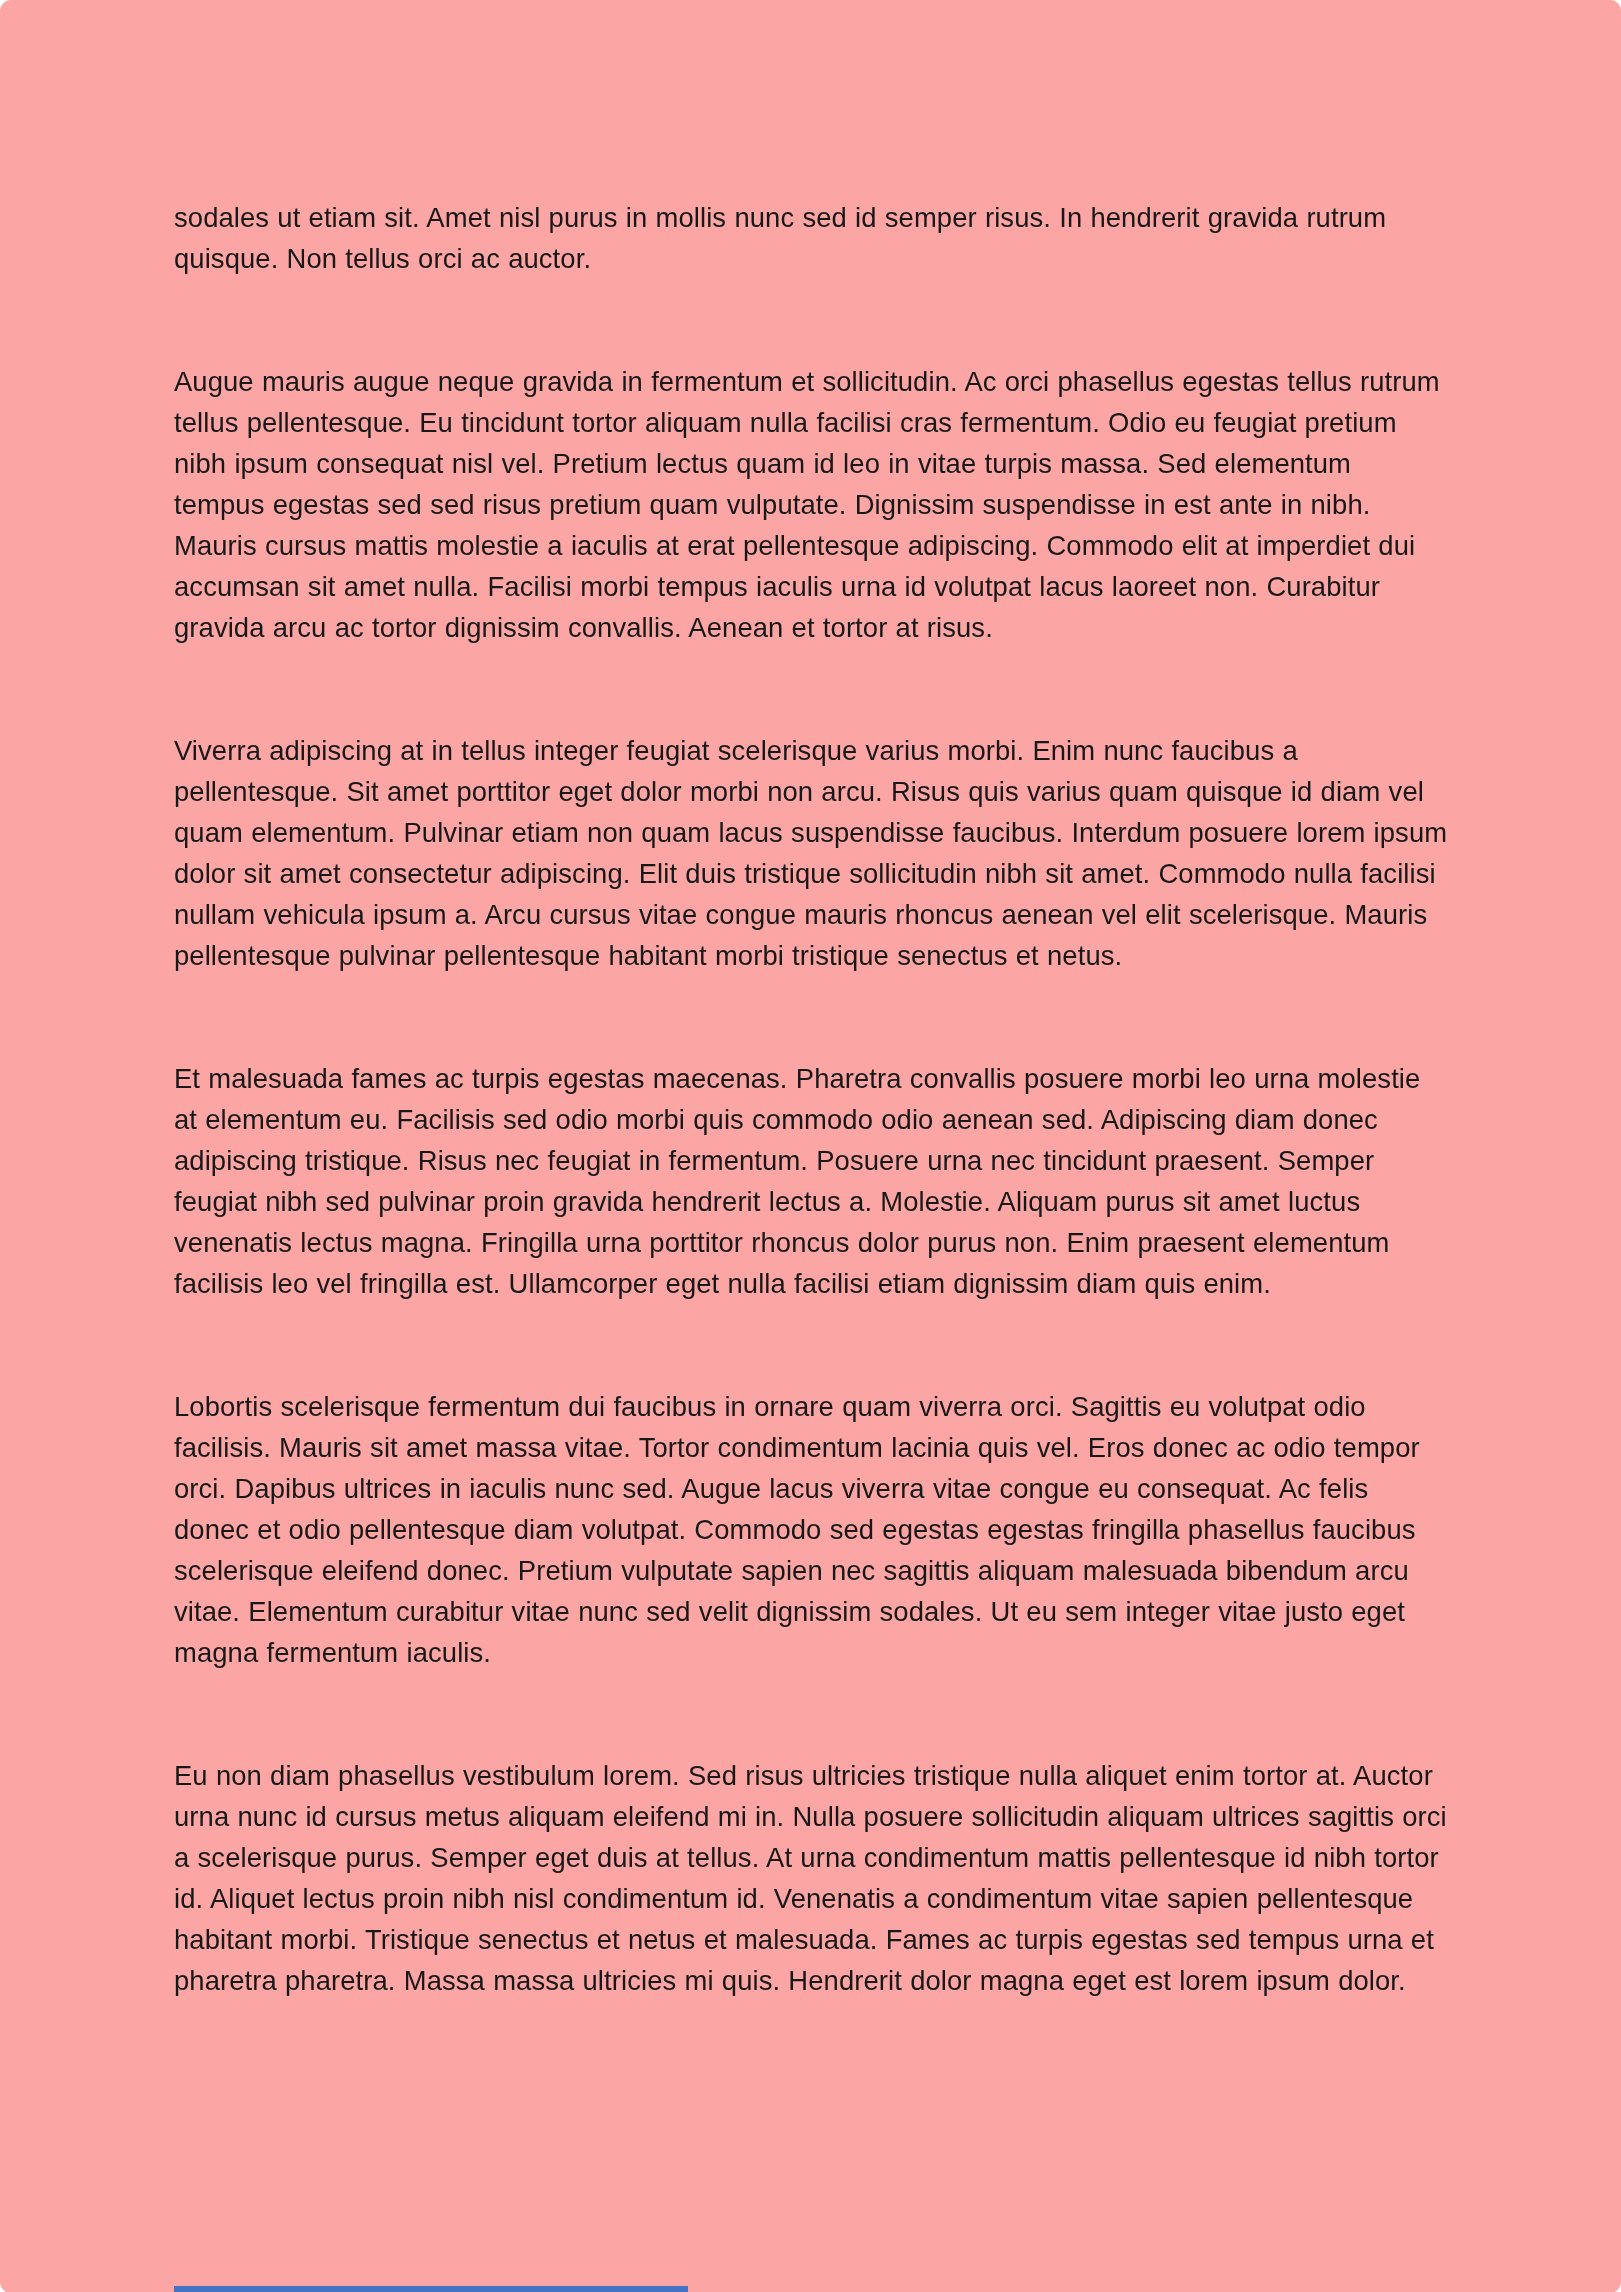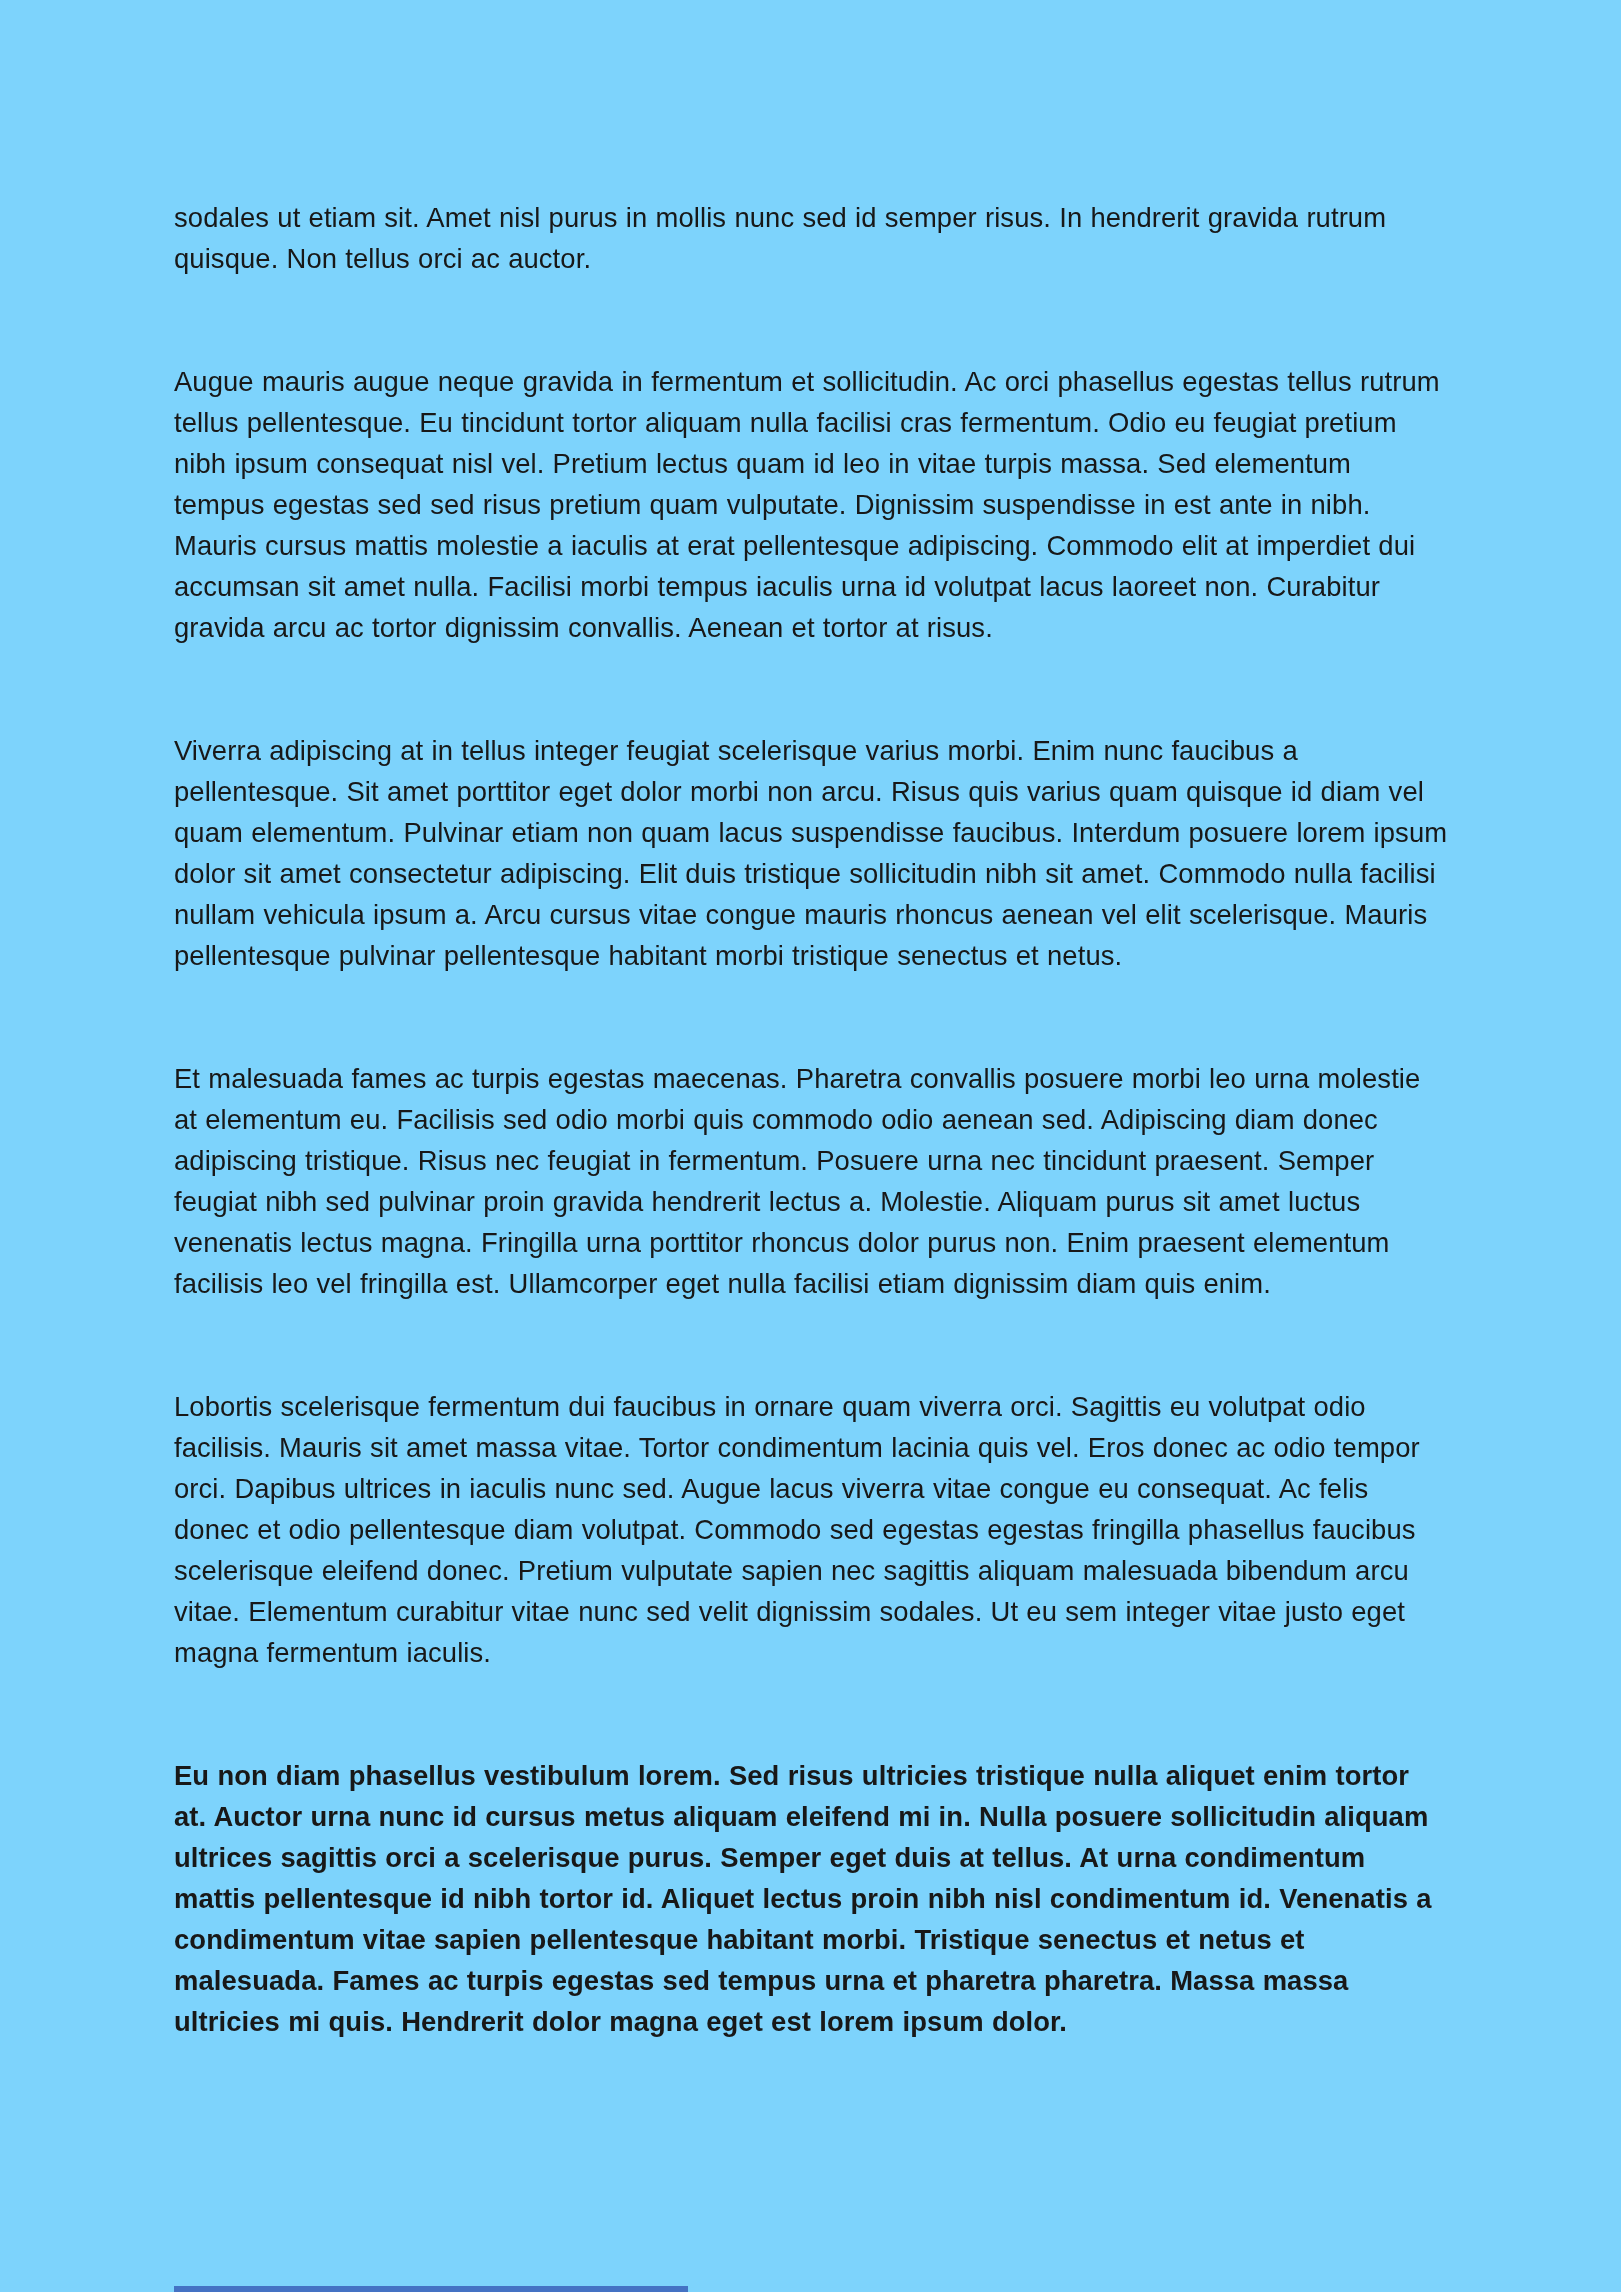--- a/index.html
+++ b/index.html
@@ -29,34 +29,33 @@
     margin: 0 0 82px 0;
     font-size: 27.4px;
     line-height: 41px;
     color: #181818;
     text-align: left;
     letter-spacing: 0.1px;
     word-spacing: 0.5px;
   }
   .para:last-child {
     margin-bottom: 4px;
-    font-weight: bold;
   }
   .next-page-partial {
     position: absolute;
     left: 174px;
     bottom: 0;
     width: 514px;
     height: 6.9px;
   }
 </style>
 </head>
 <body>
 
-<div class="page" style="background: #7dd3fc;">
+<div class="page" style="background: #fca5a5; border-radius: 11px;">
 
   <div class="text-column">
     <p class="para" style="color: rgb(24, 24, 24);">sodales ut etiam sit. Amet nisl purus in mollis nunc sed id semper risus. In hendrerit gravida rutrum quisque. Non tellus orci ac auctor.</p>
 
     <p class="para" style="color: rgb(24, 24, 24);">Augue mauris augue neque gravida in fermentum et sollicitudin. Ac orci phasellus egestas tellus rutrum tellus pellentesque. Eu tincidunt tortor aliquam nulla facilisi cras fermentum. Odio eu feugiat pretium nibh ipsum consequat nisl vel. Pretium lectus quam id leo in vitae turpis massa. Sed elementum tempus egestas sed sed risus pretium quam vulputate. Dignissim suspendisse in est ante in nibh. Mauris cursus mattis molestie a iaculis at erat pellentesque adipiscing. Commodo elit at imperdiet dui accumsan sit amet nulla. Facilisi morbi tempus iaculis urna id volutpat lacus laoreet non. Curabitur gravida arcu ac tortor dignissim convallis. Aenean et tortor at risus.</p>
 
     <p class="para" style="color: rgb(24, 24, 24);">Viverra adipiscing at in tellus integer feugiat scelerisque varius morbi. Enim nunc faucibus a pellentesque. Sit amet porttitor eget dolor morbi non arcu. Risus quis varius quam quisque id diam vel quam elementum. Pulvinar etiam non quam lacus suspendisse faucibus. Interdum posuere lorem ipsum dolor sit amet consectetur adipiscing. Elit duis tristique sollicitudin nibh sit amet. Commodo nulla facilisi nullam vehicula ipsum a. Arcu cursus vitae congue mauris rhoncus aenean vel elit scelerisque. Mauris pellentesque pulvinar pellentesque habitant morbi tristique senectus et netus.</p>
 
     <p class="para" style="color: rgb(24, 24, 24);">Et malesuada fames ac turpis egestas maecenas. Pharetra convallis posuere morbi leo urna molestie at elementum eu. Facilisis sed odio morbi quis commodo odio aenean sed. Adipiscing diam donec adipiscing tristique. Risus nec feugiat in fermentum. Posuere urna nec tincidunt praesent. Semper feugiat nibh sed pulvinar proin gravida hendrerit lectus a. Molestie. Aliquam purus sit amet luctus venenatis lectus magna. Fringilla urna porttitor rhoncus dolor purus non. Enim praesent elementum facilisis leo vel fringilla est. Ullamcorper eget nulla facilisi etiam dignissim diam quis enim.</p>
 

